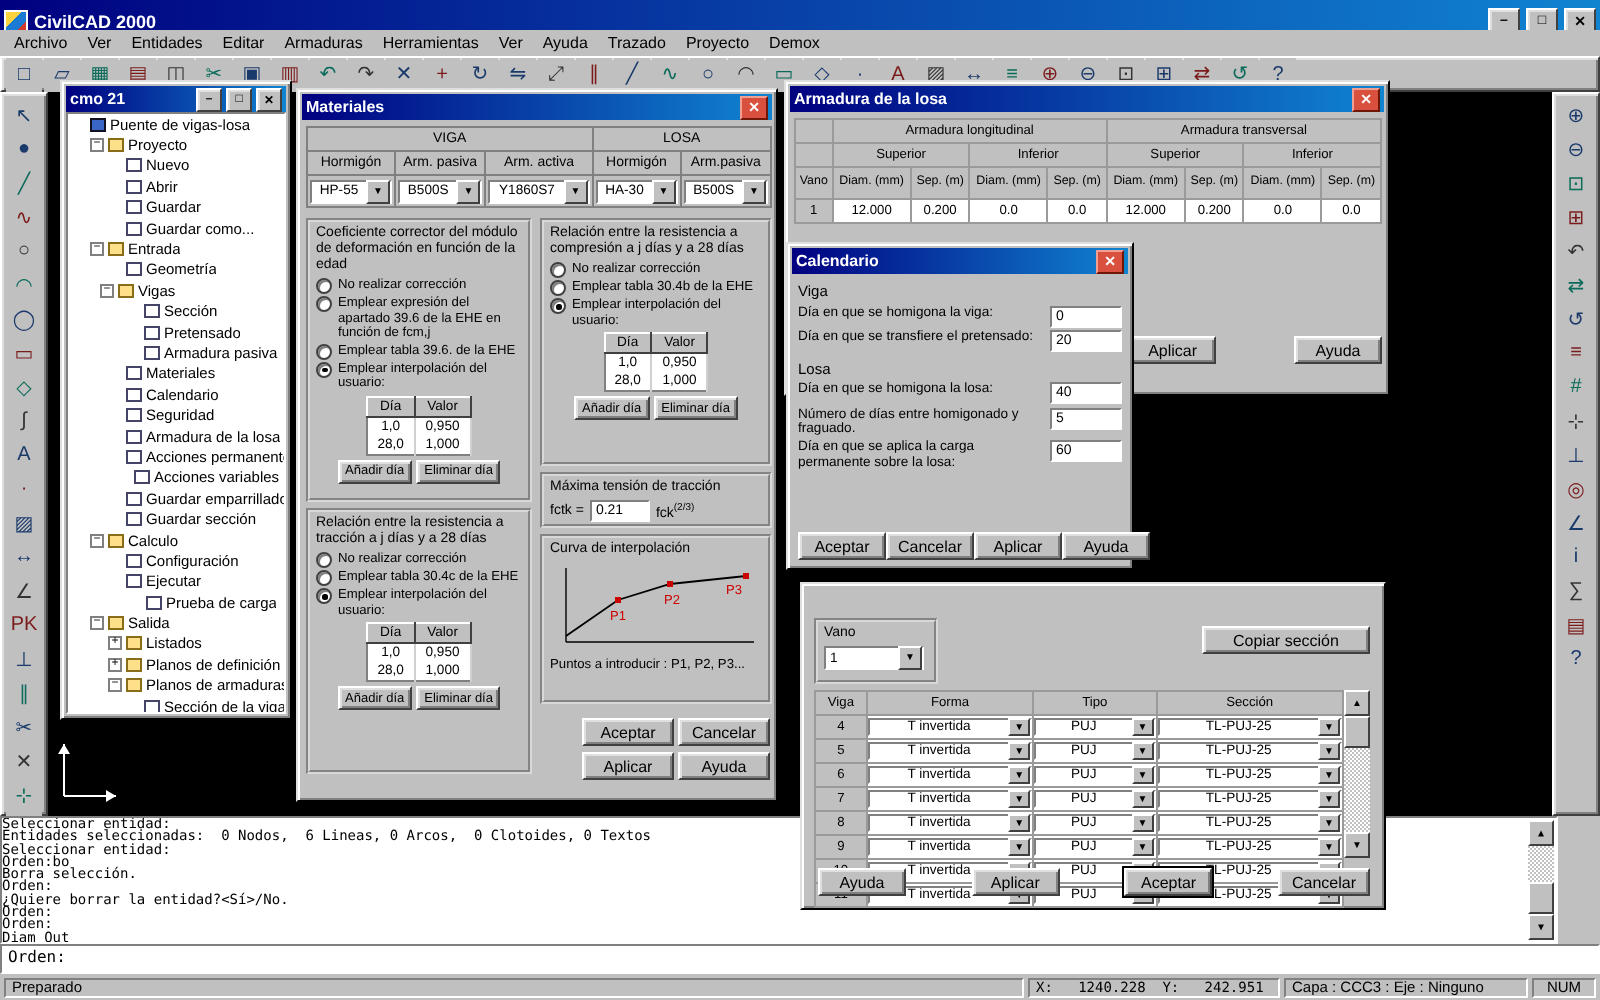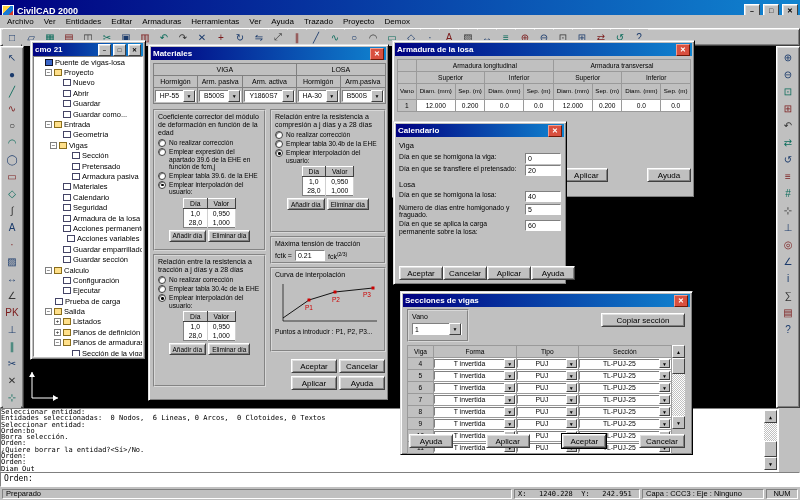--- a/index.html
+++ b/index.html
@@ -318,21 +318,21 @@
       <div class="tnode" style="padding-left:20px">
         <span class="tg-sp"></span>
         <span class="ticon page"></span>
         <span class="tlabel">Configuración</span>
       </div>
       <div class="tnode" style="padding-left:20px">
         <span class="tg-sp"></span>
         <span class="ticon page"></span>
         <span class="tlabel">Ejecutar</span>
       </div>
-      <div class="tnode" style="padding-left:12px">
+      <div class="tnode" style="padding-left:30px">
         <span class="tg-sp"></span>
         <span class="ticon page"></span>
         <span class="tlabel">Prueba de carga</span>
       </div>
       <div class="tnode" style="padding-left:11px">
         <span class="tg">−</span>
         <span class="ticon folder"></span>
         <span class="tlabel">Salida</span>
       </div>
       <div class="tnode" style="padding-left:20px">
@@ -657,25 +657,20 @@
     <div id="calendario-buttons" style="display:flex;justify-content:space-between">
         <span class="btn dlgbtn">Aceptar</span>
         <span class="btn dlgbtn">Cancelar</span>
         <span class="btn dlgbtn">Aplicar</span>
         <span class="btn dlgbtn">Ayuda</span>
       </div>
   </div>
 </div>
 
 <div class="win" style="left:400px;top:291px;width:293px;height:164px;z-index:7">
-  <div class="tbar">
-    <span>Secciones de vigas</span>
-    <span class="grow"></span>
-    <span class="xbtn">✕</span>
-  </div>
   <div class="gbox" style="left:6px;top:17px;width:62px;height:33px">
     <div class="gtitle">Vano</div>
     <div class="combo" style="width:50px">
       <span class="ctxt">1</span>
       <span class="carrow">▼</span>
     </div>
   </div>
   <span class="btn dlgbtn abs" style="left:200px;top:21px;width:84px">Copiar sección</span>
   <table class="atable abs" style="left:6px;top:53px;width:265px">
     <tbody>

